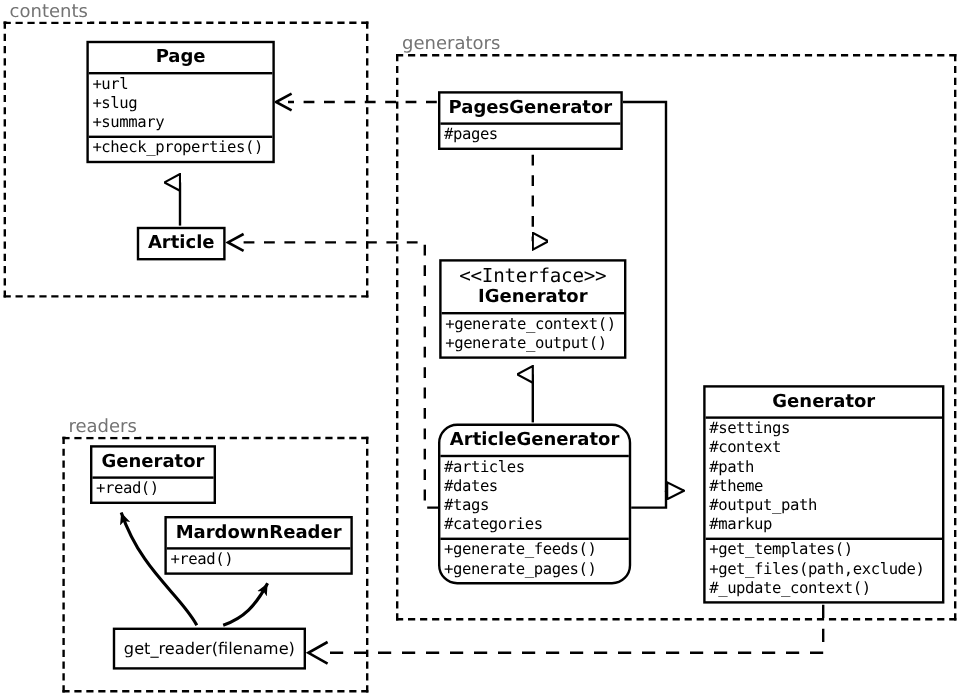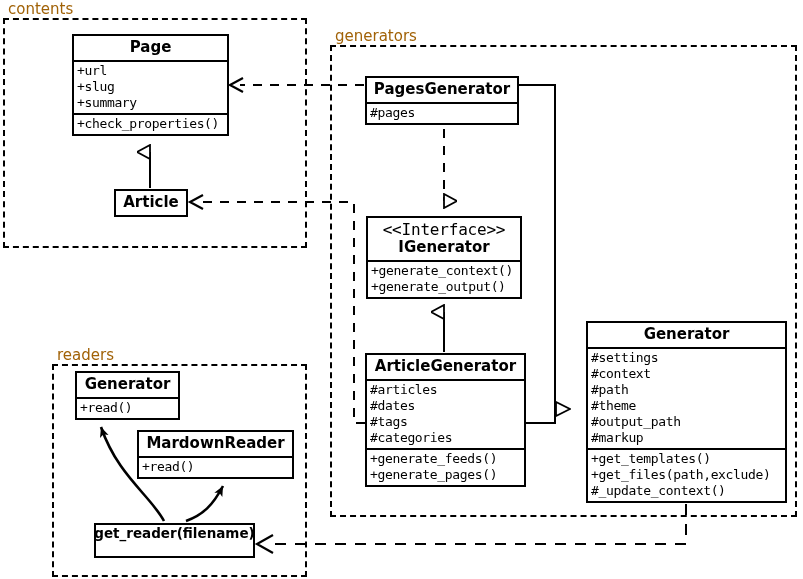--- a/index.html
+++ b/index.html
@@ -28,21 +28,21 @@
     position: absolute;
     box-sizing: border-box;
     border: 2px dashed #000;
     border-style: dashed;
     background: transparent;
   }
   .pkg-label {
     position: absolute;
     font-family: "DejaVu Sans", sans-serif;
     font-size: 15px;
-    color: #a16207;
+    color: #737373;
     background: #ffffff;
     padding: 0 2px;
     white-space: nowrap;
   }
   
   .cls {
     position: absolute;
     box-sizing: border-box;
     border: 2px solid #000;
     background: #ffffff;
@@ -74,23 +74,22 @@
     color: #000;
     white-space: nowrap;
     letter-spacing: -0.35px;
   }
   .plain-box {
     position: absolute;
     box-sizing: border-box;
     border: 2px solid #000;
     background: #fff;
     display: flex;
-    align-items: flex-start;
+    align-items: center;
     justify-content: center;
-    font-weight: bold;
   }
   .plain-box .lbl {
     font-family: "DejaVu Sans", sans-serif;
     font-size: 13.5px;
     color: #000;
     white-space: nowrap;
   }
 </style>
 </head>
 <body>
@@ -190,21 +189,21 @@
     <div class="cls-title">
       <span class="cls-stereo">&lt;&lt;Interface&gt;&gt;</span>
       <span>IGenerator</span>
     </div>
     <div class="cls-sec">
       <div class="row">+generate_context()</div>
       <div class="row">+generate_output()</div>
     </div>
   </div>
 
-  <div class="cls" style="left:365px; top:353px; width:161px;">
+  <div class="cls" style="left:365px; top:353px; width:161px;border-radius:16px;">
     <div class="cls-title">ArticleGenerator</div>
     <div class="cls-sec">
       <div class="row">#articles</div>
       <div class="row">#dates</div>
       <div class="row">#tags</div>
       <div class="row">#categories</div>
     </div>
     <div class="cls-sec">
       <div class="row">+generate_feeds()</div>
       <div class="row">+generate_pages()</div>

